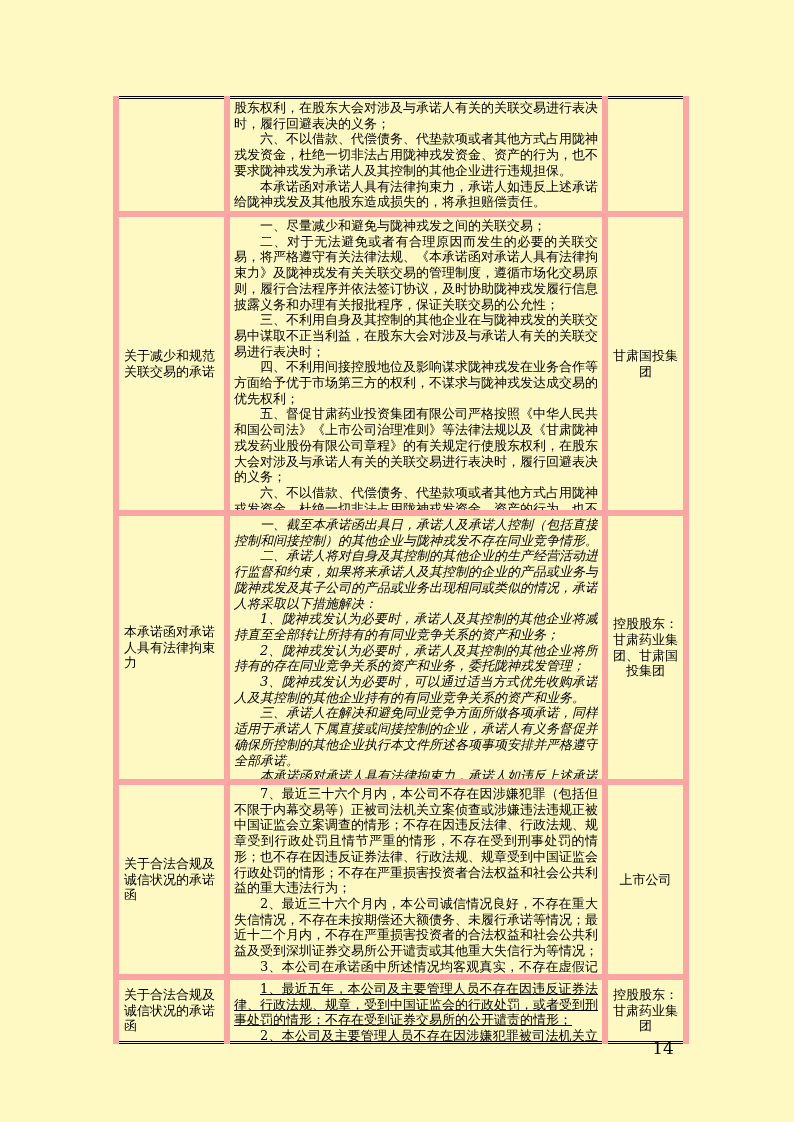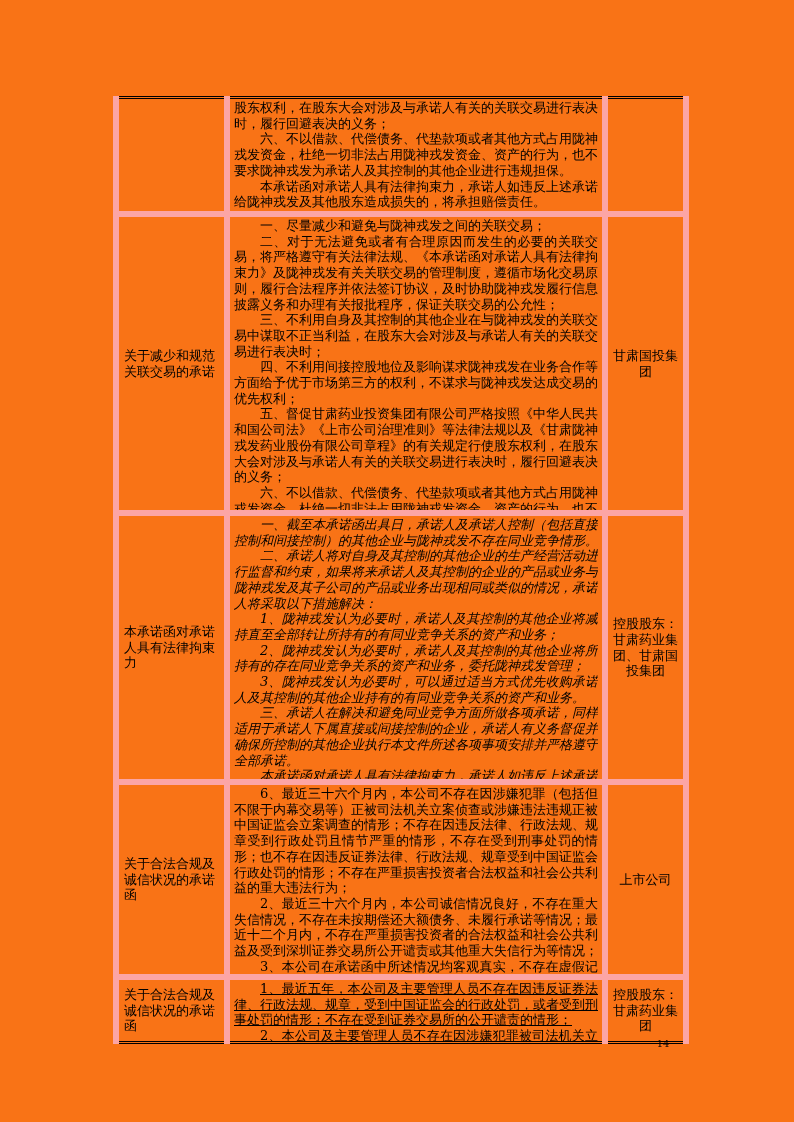--- a/index.html
+++ b/index.html
@@ -6,21 +6,21 @@
   html, body {
     width: 794px; height: 1122px;
     background: #ffffff;
     font-family: "DejaVu Serif", "Liberation Serif", serif;
     color: #000000;
     overflow: hidden;
   }
   .page {
     position: relative;
     width: 794px; height: 1122px;
-    background: #f97316;
+    background: #fef9c3;
     padding-left: 33px;
   }
   table.commitments {
     position: absolute;
     left: 113px; top: 96px;
     width: 570px;
     border-collapse: collapse;
     table-layout: fixed;
   }
   table.commitments td {
@@ -51,21 +51,21 @@
   td.content-cell p.indent { text-indent: 2em; }
   td.party-cell {
     text-align: center;
     padding: 0 3px;
   }
   .page-number {
     position: absolute;
     left: 648px; top: 1038px;
     width: 30px;
     text-align: center;
-    font-size: 10px;
+    font-size: 17px;
   }
 </style>
 </head>
 <body>
 
 <div class="page">
   <table class="commitments">
     <colgroup>
       <col style="width:111px">
       <col style="width:378px">
@@ -109,21 +109,21 @@
               <p class="indent">三、承诺人在解决和避免同业竞争方面所做各项承诺，同样适用于承诺人下属直接或间接控制的企业，承诺人有义务督促并确保所控制的其他企业执行本文件所述各项事项安排并严格遵守全部承诺。</p>
               <p class="indent">本承诺函对承诺人具有法律拘束力，承诺人如违反上述承诺给上市公司及其他股东造成损失的，将承担赔偿责任。</p>
             </div>
           </td>
           <td class="party-cell">控股股东：甘肃药业集团、甘肃国投集团</td>
         </tr>
         <tr style="height: 191px;">
           <td class="label-cell">关于合法合规及诚信状况的承诺函</td>
           <td class="content-cell">
             <div class="clip" style="height: 188px;">
-              <p class="indent">6、最近三十六个月内，本公司不存在因涉嫌犯罪（包括但不限于内幕交易等）正被司法机关立案侦查或涉嫌违法违规正被中国证监会立案调查的情形；不存在因违反法律、行政法规、规章受到行政处罚且情节严重的情形，不存在受到刑事处罚的情形；也不存在因违反证券法律、行政法规、规章受到中国证监会行政处罚的情形；不存在严重损害投资者合法权益和社会公共利益的重大违法行为；</p>
+              <p class="indent">7、最近三十六个月内，本公司不存在因涉嫌犯罪（包括但不限于内幕交易等）正被司法机关立案侦查或涉嫌违法违规正被中国证监会立案调查的情形；不存在因违反法律、行政法规、规章受到行政处罚且情节严重的情形，不存在受到刑事处罚的情形；也不存在因违反证券法律、行政法规、规章受到中国证监会行政处罚的情形；不存在严重损害投资者合法权益和社会公共利益的重大违法行为；</p>
               <p class="indent">2、最近三十六个月内，本公司诚信情况良好，不存在重大失信情况，不存在未按期偿还大额债务、未履行承诺等情况；最近十二个月内，不存在严重损害投资者的合法权益和社会公共利益及受到深圳证券交易所公开谴责或其他重大失信行为等情况；</p>
               <p class="indent">3、本公司在承诺函中所述情况均客观真实，不存在虚假记载、误导性陈述和重大遗漏，并对其真实性、准确性和完整性承担法律责任。</p>
             </div>
           </td>
           <td class="party-cell">上市公司</td>
         </tr>
         <tr style="height: 63px;">
           <td class="label-cell">关于合法合规及诚信状况的承诺函</td>
           <td class="content-cell">
             <div class="clip" style="height: 60px; text-decoration: underline;">

